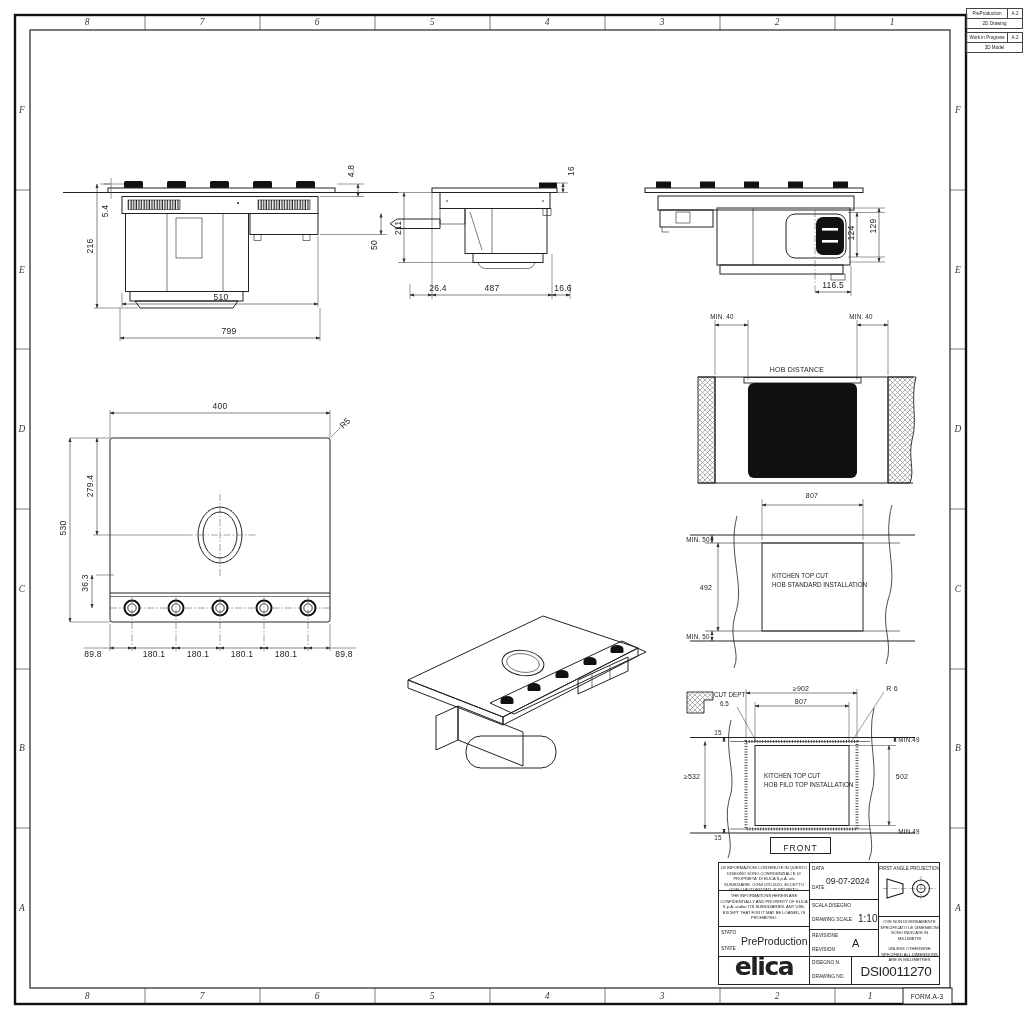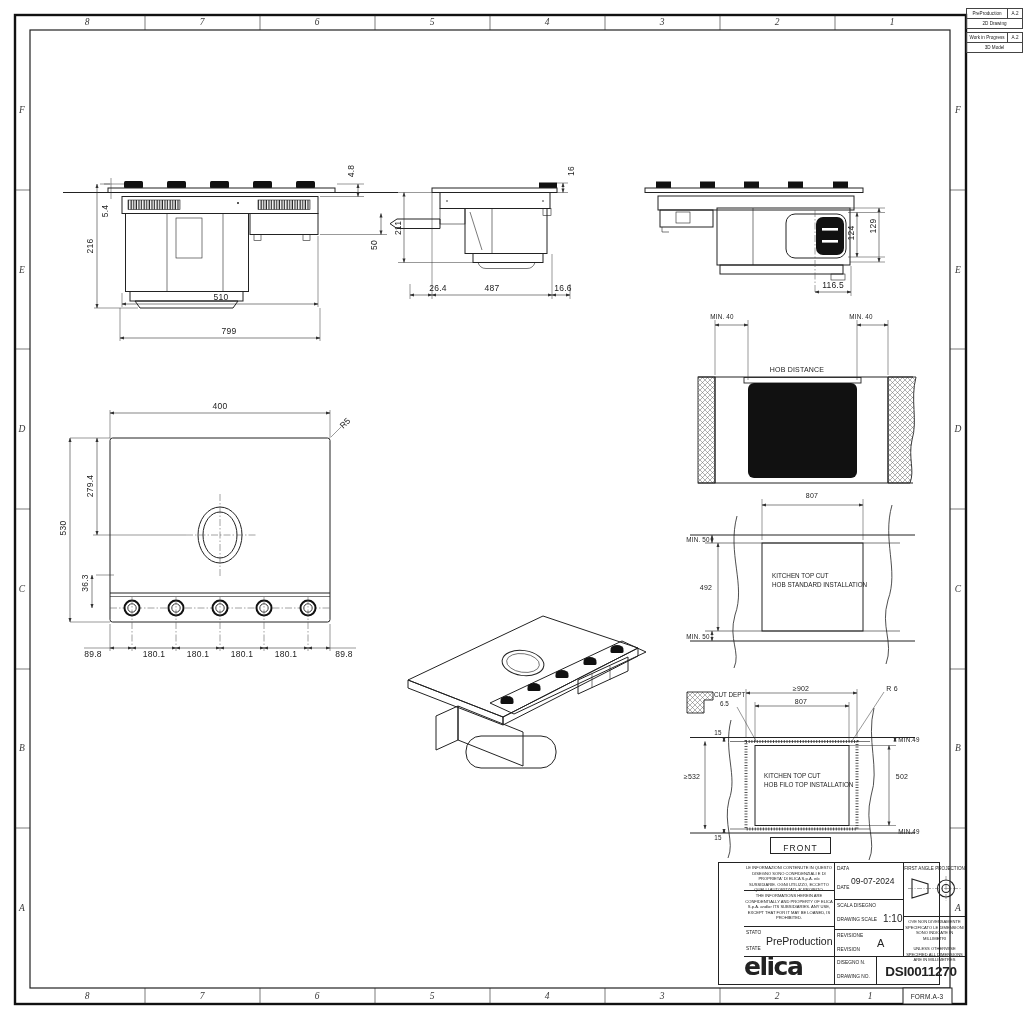--- a/index.html
+++ b/index.html
@@ -20,21 +20,21 @@
   .stab{position:absolute;left:966px;width:57px;font:4.6px "Liberation Sans",sans-serif;color:#222;}
   .stab .r{display:flex;border:0.7px solid #444;border-top:none;height:9px;align-items:center;}
   .stab .r:first-child{border-top:0.7px solid #444;}
   .stab .c1{flex:1;text-align:center;border-right:0.7px solid #444;height:100%;line-height:9px;
             overflow:hidden;}
   .stab .c2{width:14px;text-align:center;line-height:9px;}
   .stab .full{flex:1;text-align:center;line-height:9px;}
   
   #tblock{position:absolute;left:718px;top:862px;width:222px;height:123px;border:1.2px solid #222;
           box-sizing:border-box;color:#222;}
-  .tc{position:absolute;box-sizing:border-box;border-left:1px solid #222;border-top:1px solid #222;margin-left:25px;}
+  .tc{position:absolute;box-sizing:border-box;border-left:1px solid #222;border-top:1px solid #222;}
   .tc.noL{border-left:none;} .tc.noT{border-top:none;}
   .pair{position:absolute;left:2px;top:2px;font-size:4.8px;line-height:1.5;}
   .conf{font-size:4.1px;line-height:1.35;text-align:center;padding:2px 1px;}
   .bigval{position:absolute;font-size:9px;}
   .logo{font-weight:bold;font-size:25px;letter-spacing:-1.5px;font-family:"DejaVu Sans",sans-serif;}
   .note{font-size:4.1px;line-height:1.4;text-align:center;padding:2px 1px;}
 </style>
 </head>
 <body>
 
@@ -451,21 +451,21 @@
 
     <div class="tc noL noT conf" style="left:0;top:0;width:90px;height:27px">LE INFORMAZIONI CONTENUTE IN QUESTO DISEGNO SONO CONFIDENZIALI E DI PROPRIETA' DI ELICA S.p.A. e/o SUSSIDIARIE. OGNI UTILIZZO, ECCETTO QUELLI AUTORIZZATI, E' PROIBITO.</div>
     <div class="tc noL conf" style="left:0;top:27px;width:90px;height:36px">THE INFORMATIONS HEREIN ARE CONFIDENTIALLY AND PROPERTY OF ELICA S.p.A. and/or ITS SUBSIDIARIES. ANY USE, EXCEPT THAT FOR IT MAY BE LOANED, IS PROHIBITED.</div>
     <div class="tc noL" style="left:0;top:63px;width:90px;height:30px">
       <div class="pair">
         <div>STATO</div>
         <div style="margin-top:9px">STATE</div>
       </div>
       <div class="bigval" style="left:22px;top:8px;font-size:10.5px">PreProduction</div>
     </div>
-    <div class="tc noL" style="left:0;top:93px;width:90px;height:20px;display:flex;align-items:center;justify-content:flex-start">
+    <div class="tc noL" style="left:0;top:93px;width:90px;height:20px;display:flex;align-items:center;justify-content:center">
       <span class="logo">elica</span>
     </div>
 
     <div class="tc noT" style="left:90px;top:0;width:69px;height:36px">
       <div class="pair">
         <div>DATA</div>
         <div style="margin-top:12px">DATE</div>
       </div>
       <div class="bigval" style="left:16px;top:13px;font-size:8.5px">09-07-2024</div>
     </div>
@@ -483,21 +483,21 @@
       </div>
       <div class="bigval" style="left:42px;top:7px;font-size:11px">A</div>
     </div>
     <div class="tc" style="left:90px;top:93px;width:42px;height:29px">
       <div class="pair">
         <div>DISEGNO N.</div>
         <div style="margin-top:7px">DRAWING NO.</div>
       </div>
     </div>
     <div class="tc" style="left:132px;top:93px;width:89px;height:29px;display:flex;align-items:center;justify-content:center">
-      <span style="font-size:13.5px;letter-spacing:-.3px;font-weight:700;white-space:nowrap">DSI0011270</span>
+      <span style="font-size:13.5px;letter-spacing:-.3px;font-weight:400;white-space:nowrap">DSI0011270</span>
     </div>
 
     <div class="tc noT" style="left:159px;top:0;width:62px;height:53px;text-align:center">
       <div style="font-size:4.6px;margin-top:3px">FIRST ANGLE PROJECTION</div>
       <svg width="56" height="30" style="position:relative;margin-top:3px">
         <polygon points="5,5 21,10 21,19 5,24" fill="none" stroke="#222" stroke-width="1.1"></polygon>
         <circle cx="39" cy="14.5" r="8.5" fill="none" stroke="#222" stroke-width="1.1"></circle>
         <circle cx="39" cy="14.5" r="4" fill="none" stroke="#222" stroke-width="1.1"></circle>
         <line x1="1" y1="14.5" x2="54" y2="14.5" stroke="#555" stroke-width=".5" stroke-dasharray="5 1.5 1 1.5"></line>
         <line x1="39" y1="2" x2="39" y2="27" stroke="#555" stroke-width=".5" stroke-dasharray="5 1.5 1 1.5"></line>

